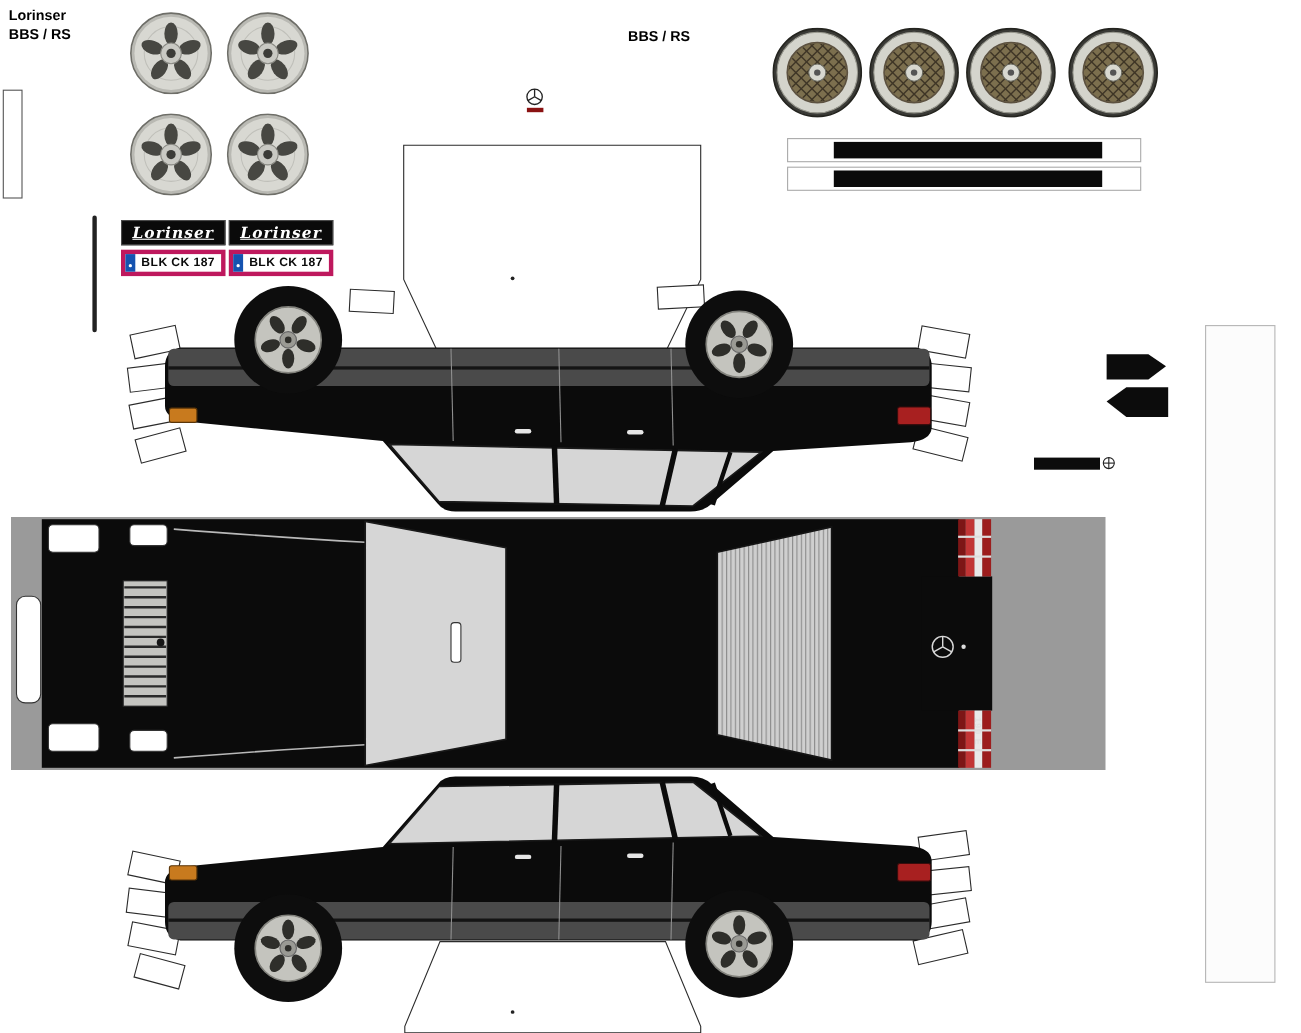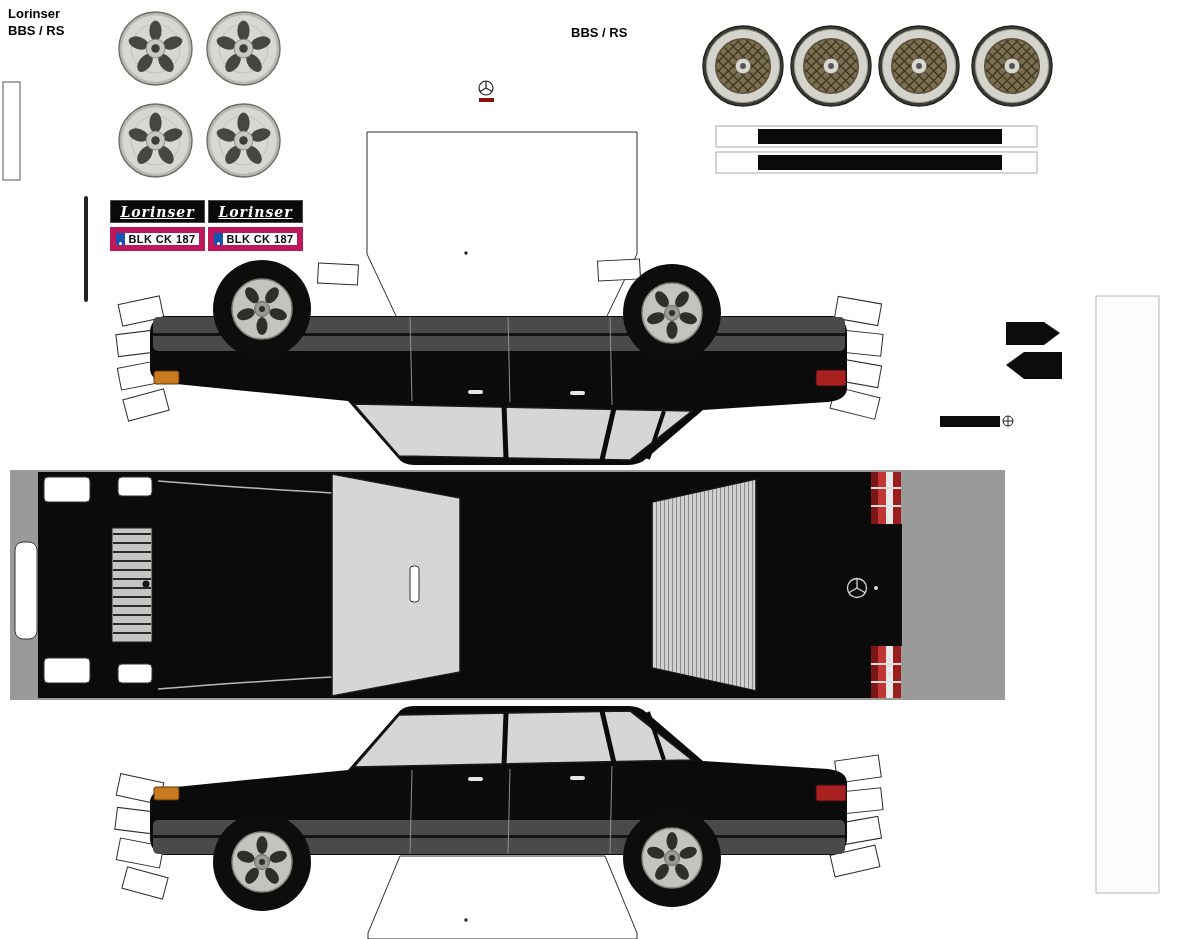--- a/index.html
+++ b/index.html
@@ -7,21 +7,21 @@
          font-family:"Liberation Sans",sans-serif;padding-left:24px;}
   .sheet svg{position:absolute;left:0;top:0;}
   .txt{position:absolute;color:#000;}
   .corner{left:8px;top:6px;font-size:13px;font-weight:bold;line-height:1.3;}
   .corner span{display:block;}
   .center-label{left:571px;top:25px;font-size:13px;font-weight:bold;}
   .lorinser-badge{position:absolute;width:95px;height:23px;background:#0a0a0a;border:1px solid #4a4a4a;
       display:flex;align-items:center;justify-content:center;box-sizing:border-box;}
   .lorinser-badge span{color:#fff;font-family:"DejaVu Serif",serif;font-style:italic;font-weight:bold;
       font-size:14px;letter-spacing:1px;text-decoration:underline;}
-  .plate{position:absolute;width:95px;height:24px;background:#fff;border:6px solid #be185d;
+  .plate{position:absolute;width:95px;height:24px;background:#fff;border:4px solid #be185d;
       display:flex;align-items:stretch;box-sizing:border-box;}
   .plate .euroband{width:9px;background:#1553b0;position:relative;}
   .plate .euroband i{position:absolute;left:3px;top:9px;width:3px;height:3px;border-radius:50%;background:#fff;}
   .plate span{flex:1;display:flex;align-items:center;justify-content:center;
       font-weight:bold;font-size:11px;letter-spacing:.4px;color:#0a0a0a;}
   .trunk-badge{left:893px;top:652px;font-size:8px;font-weight:bold;color:#e0e0e0;
       transform:rotate(90deg);transform-origin:0 0;letter-spacing:1px;}
 </style>
 </head>
 <body>

